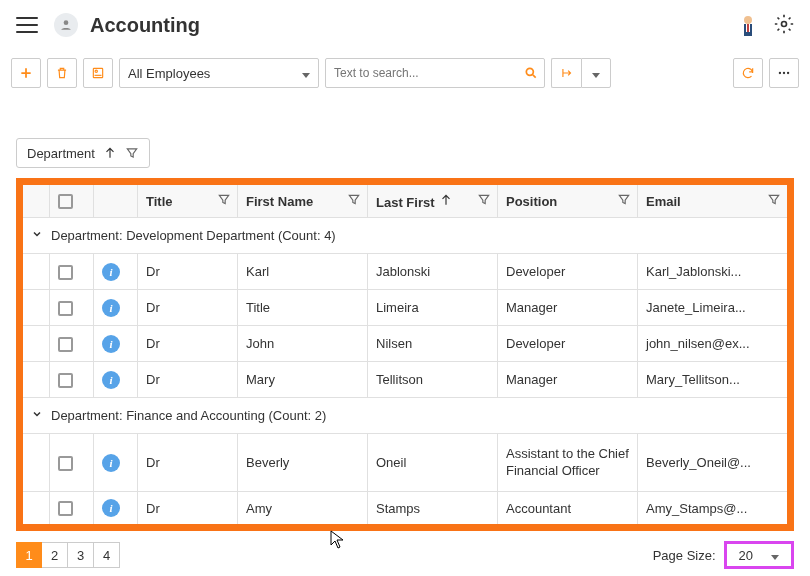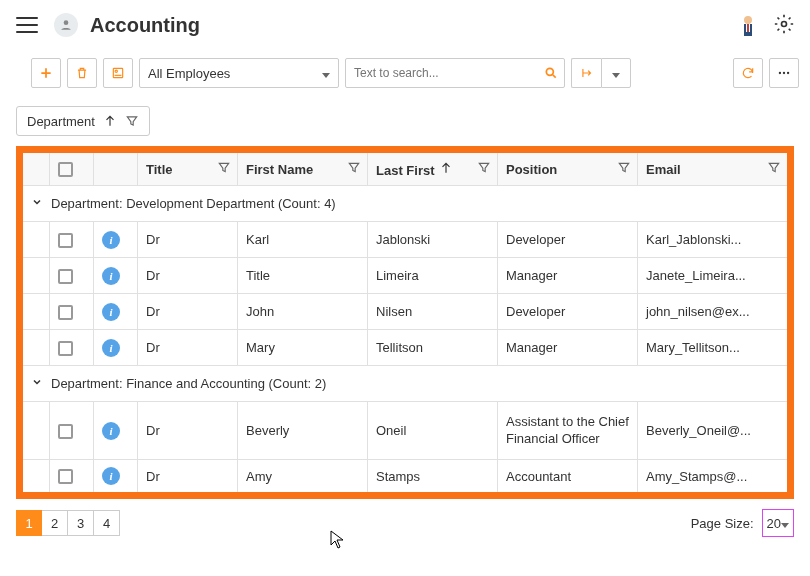--- a/index.html
+++ b/index.html
@@ -9,36 +9,36 @@
   .header { display: flex; align-items: center; padding: 10px 16px; height: 50px; }
   .hamburger { width: 22px; height: 16px; display: flex; flex-direction: column; justify-content: space-between; cursor: pointer; margin-right: 16px; }
   .hamburger span { height: 2px; background: #333; border-radius: 1px; }
   .avatar-circle { width: 24px; height: 24px; border-radius: 50%; background: #e9ecef; display: flex; align-items: center; justify-content: center; margin-right: 12px; }
   .page-title { font-size: 20px; font-weight: 600; flex: 1; }
   .header-right { display: flex; align-items: center; gap: 14px; }
   .user-pic { width: 24px; height: 24px; }
   .gear { cursor: pointer; }
 
   
-  .toolbar { display: flex; align-items: center; gap: 6px; padding: 8px 11px; margin-left: 20px; }
+  .toolbar { display: flex; align-items: center; gap: 6px; padding: 8px 11px; }
   .btn { height: 30px; min-width: 30px; border: 1px solid #ccc; background: #fff; display: inline-flex; align-items: center; justify-content: center; border-radius: 2px; cursor: pointer; padding: 0 6px; }
   .btn.icon-only { width: 30px; padding: 0; }
   .dropdown { height: 30px; border: 1px solid #ccc; display: inline-flex; align-items: center; padding: 0 8px; gap: 60px; cursor: pointer; border-radius: 2px; min-width: 200px; justify-content: space-between; }
   .searchbox { height: 30px; border: 1px solid #ccc; display: inline-flex; align-items: center; padding: 0 6px 0 8px; border-radius: 2px; flex: 0 0 220px; }
   .searchbox input { border: none; outline: none; flex: 1; font-size: 12px; height: 28px; }
   .spacer { flex: 1; }
   .combo-btn { display: inline-flex; }
   .combo-btn .btn:first-child { border-right: none; border-top-right-radius: 0; border-bottom-right-radius: 0; }
   .combo-btn .btn:last-child { border-top-left-radius: 0; border-bottom-left-radius: 0; }
   .caret-down::after { content: ""; border-left: 4px solid transparent; border-right: 4px solid transparent; border-top: 5px solid #666; display: inline-block; }
 
   
   .grid-wrap { padding: 0 16px 10px 16px; }
   .group-bar { display: flex; gap: 10px; padding: 10px 0; }
-  .group-chip { height: 30px; border: 1px solid #ccc; display: inline-flex; align-items: center; padding: 0 10px; gap: 8px; border-radius: 3px; cursor: pointer; }
+  .group-chip { height: 30px; border: 1px solid #ccc; display: inline-flex; align-items: center; padding: 0 10px; gap: 8px; border-radius: 3px; cursor: pointer; margin-top: 32px; }
   .table { border: 7px solid #f97316; border-collapse: collapse; width: 100%; table-layout: fixed; }
   .table th, .table td { border: 1px solid #e0e0e0; padding: 6px 8px; text-align: left; vertical-align: middle; height: 36px; overflow: hidden; text-overflow: ellipsis; white-space: nowrap; }
   .table th { background: #f8f8f8; font-weight: 600; position: relative; }
   .col-expand { width: 30px; }
   .col-check { width: 44px; text-align: center; }
   .col-info { width: 44px; text-align: center; }
   .col-title { width: 100px; }
   .col-first { width: 130px; }
   .col-last { width: 130px; }
   .col-pos { width: 140px; }
@@ -50,21 +50,21 @@
   .group-row td { background: #fff; font-weight: 400; padding-left: 6px; }
   .group-row td .collapse-ic { display: inline-block; width: 16px; text-align: center; margin-right: 6px; cursor: pointer; }
   .pos-wrap { white-space: normal; line-height: 1.3; }
 
   
   .pager { display: flex; align-items: center; padding: 10px 0; gap: 6px; }
   .page-btn { width: 26px; height: 26px; border: 1px solid #ccc; display: inline-flex; align-items: center; justify-content: center; cursor: pointer; font-size: 13px; background: #fff; }
   .page-btn.active { background: #ff8c1a; color: #fff; border-color: #ff8c1a; }
   .page-btn + .page-btn { border-left: none; }
   .page-size { display: flex; align-items: center; gap: 8px; margin-left: auto; }
-  .page-size-dd { height: 28px; border: 1px solid #d946ef; display: inline-flex; align-items: center; padding: 0 4px; cursor: pointer; }
+  .page-size-dd { height: 28px; border: 3px solid #d946ef; display: inline-flex; align-items: center; padding: 0 12px; gap: 18px; cursor: pointer; }
 
   
   .ic { width: 14px; height: 14px; display: inline-block; }
   .orange { color: #ff8c1a; }
   
   .cursor-arrow { position: absolute; left: 330px; top: 530px; }
 </style>
 </head>
 <body>
 

